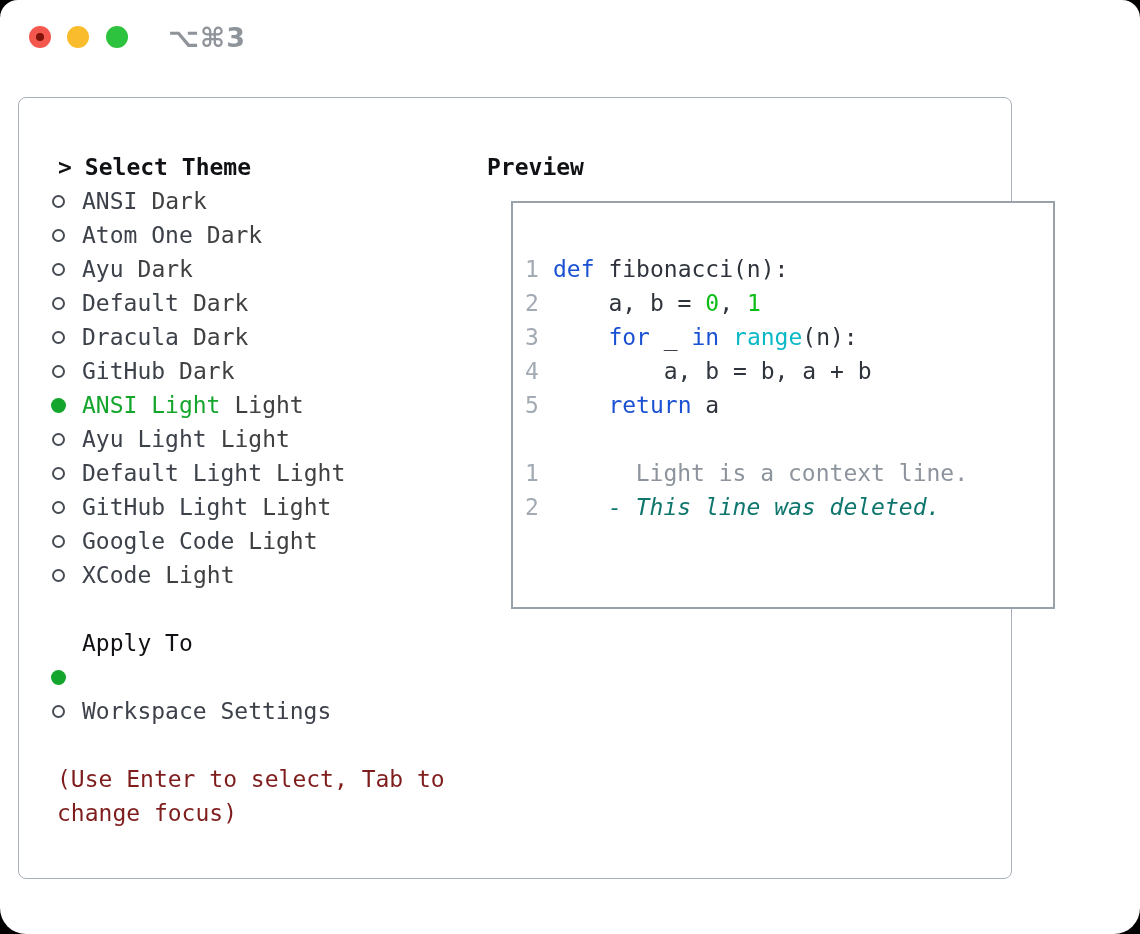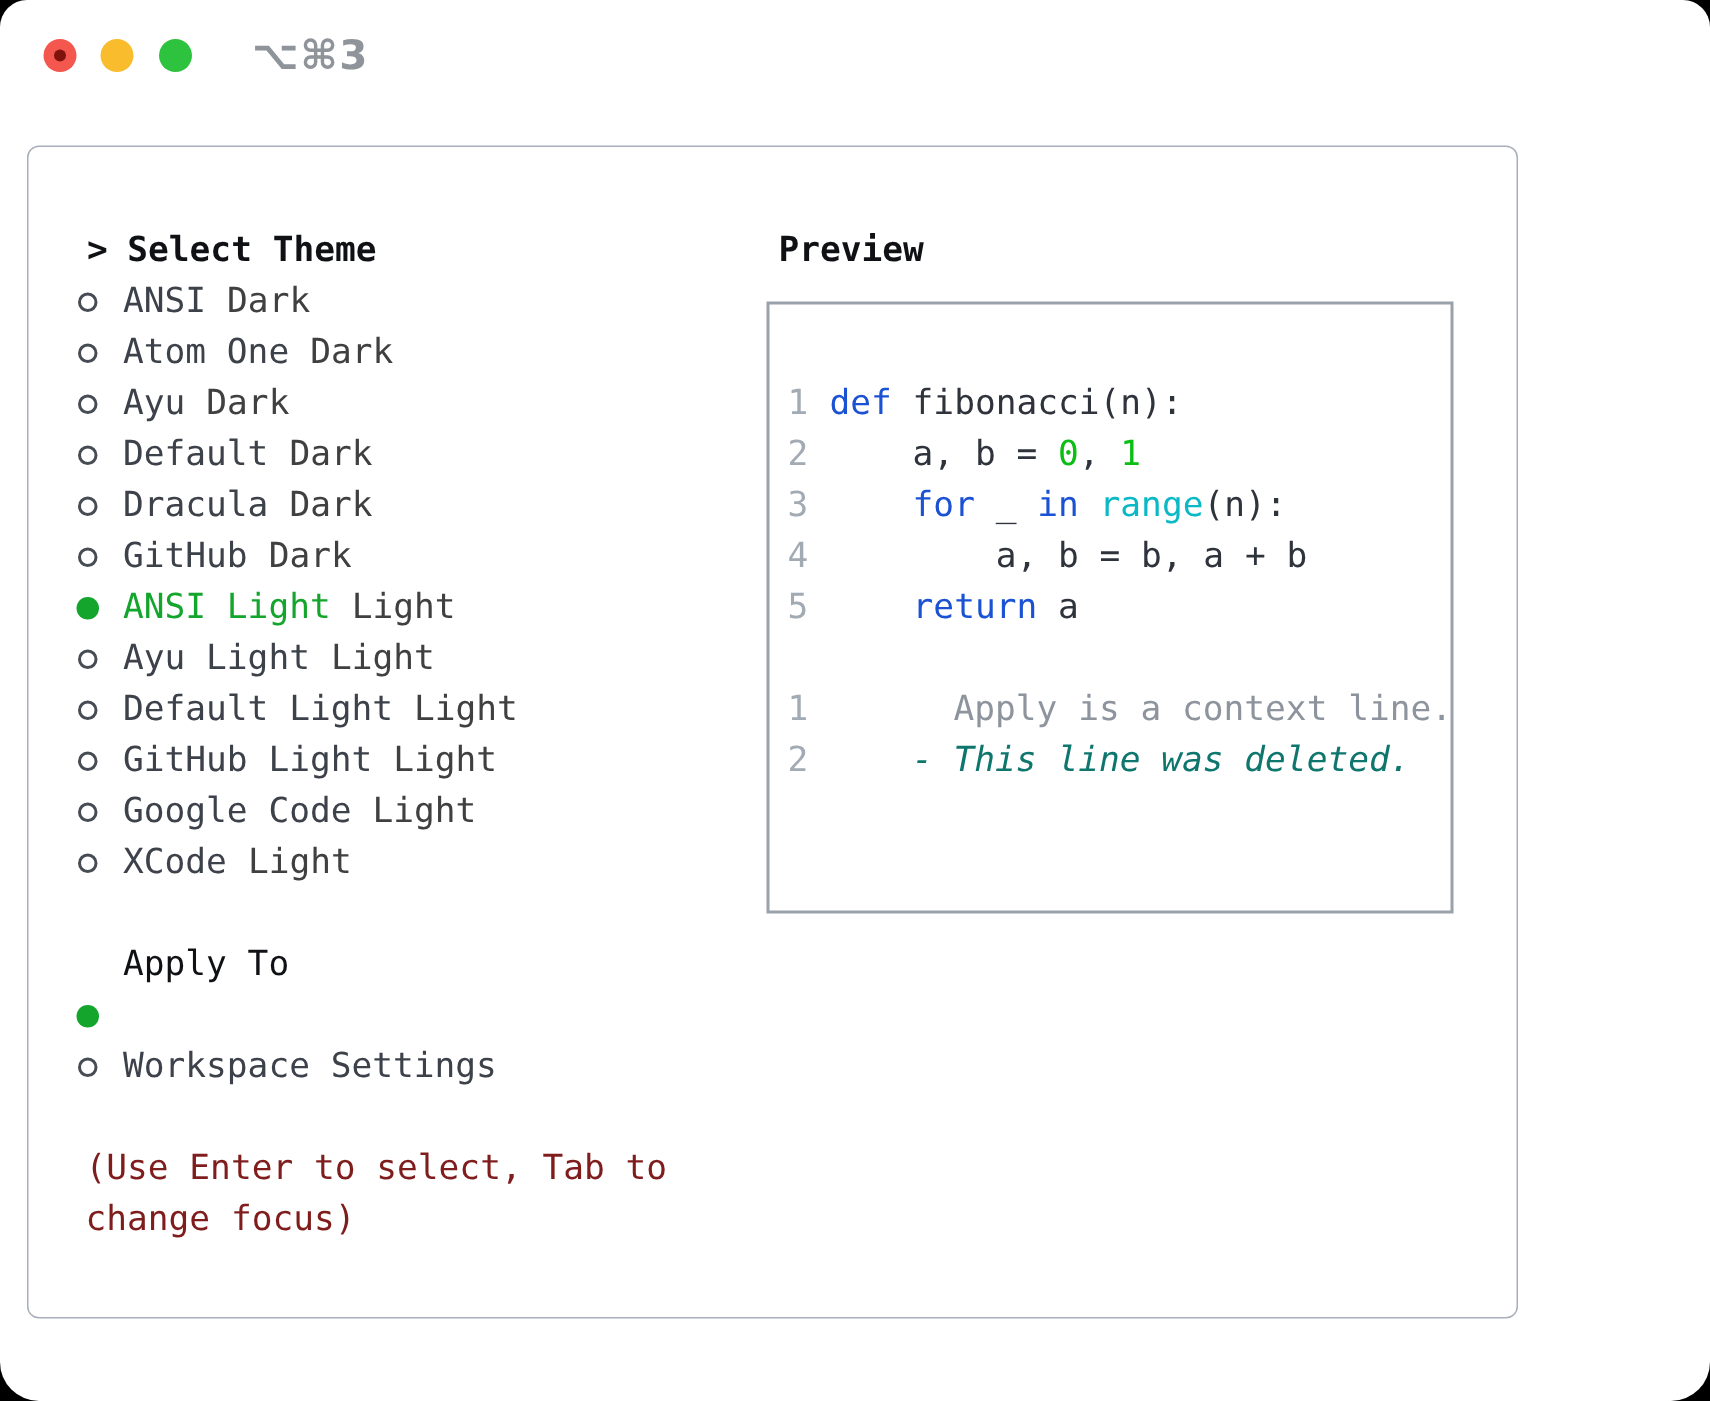--- a/index.html
+++ b/index.html
@@ -36,23 +36,23 @@
     margin-left:3px; margin-right:17px; flex:0 0 auto; box-sizing:border-box;
   }
   .row.selected .bullet { width:15px; height:15px; border:none; background:#14a52d; margin-left:2px; margin-right:16px; }
   .bullet.hidden { visibility:hidden; }
   .tname { color:#3c414a; white-space:pre; }
   .row.selected .tname { color:#14a52d; }
   .badge { color:#404040; margin-left:14px; white-space:pre; }
   .apply-label { color:#0f1114; white-space:pre; }
   .hint { margin-top:0; padding-left:8px; width:424px; color:#7f1d1d; line-height:34px; }
   
-  .preview-title { position:absolute; left:500px; top:52px; height:34px; line-height:34px; font-size:23px; font-weight:bold; color:#0f1114; }
+  .preview-title { position:absolute; left:468px; top:52px; height:34px; line-height:34px; font-size:23px; font-weight:bold; color:#0f1114; }
   .pbox {
-    position:absolute; left:492px; top:103px; width:458px; height:408px;
+    position:absolute; left:492px; top:103px; width:544px; height:408px;
     border:2px solid #99a1ab; box-sizing:border-box; padding:49px 0 0 12px; background:#fff;
   }
   .cline { height:34px; line-height:34px; font-size:23px; white-space:pre; color:#2e333c; }
   .lnum { display:inline-block; width:28px; color:#a2aab4; }
   .dline .lnum { width:83px; }
   .kw   { color:#1b51d3; }
   .fn   { color:#0ab8c6; }
   .cnum { color:#0abe14; }
   .ctx  { color:#8d949d; }
   .del  { color:#0f766e;font-style:italic; }
@@ -163,18 +163,18 @@
 
     <div class="preview-title">Preview</div>
 
     <div class="pbox">
       <div class="cline"><span class="lnum">1</span><span class="kw">def</span><span> fibonacci(n):</span></div>
       <div class="cline"><span class="lnum">2</span><span>    a, b = </span><span class="cnum">0</span><span>, </span><span class="cnum">1</span></div>
       <div class="cline"><span class="lnum">3</span><span>    </span><span class="kw">for</span><span> _ </span><span class="kw">in</span><span> </span><span class="fn">range</span><span>(n):</span></div>
       <div class="cline"><span class="lnum">4</span><span>        a, b = b, a + b</span></div>
       <div class="cline"><span class="lnum">5</span><span>    </span><span class="kw">return</span><span> a</span></div>
       <div class="cline"></div>
-      <div class="cline dline"><span class="lnum">1</span><span class="ctx">  Apply is a context line.</span></div>
+      <div class="cline dline"><span class="lnum">1</span><span class="ctx">  Light is a context line.</span></div>
       <div class="cline dline"><span class="lnum">2</span><span class="del">- This line was deleted.</span></div>
     </div>
 
   </div>
 </div>
 
 </body></html>

